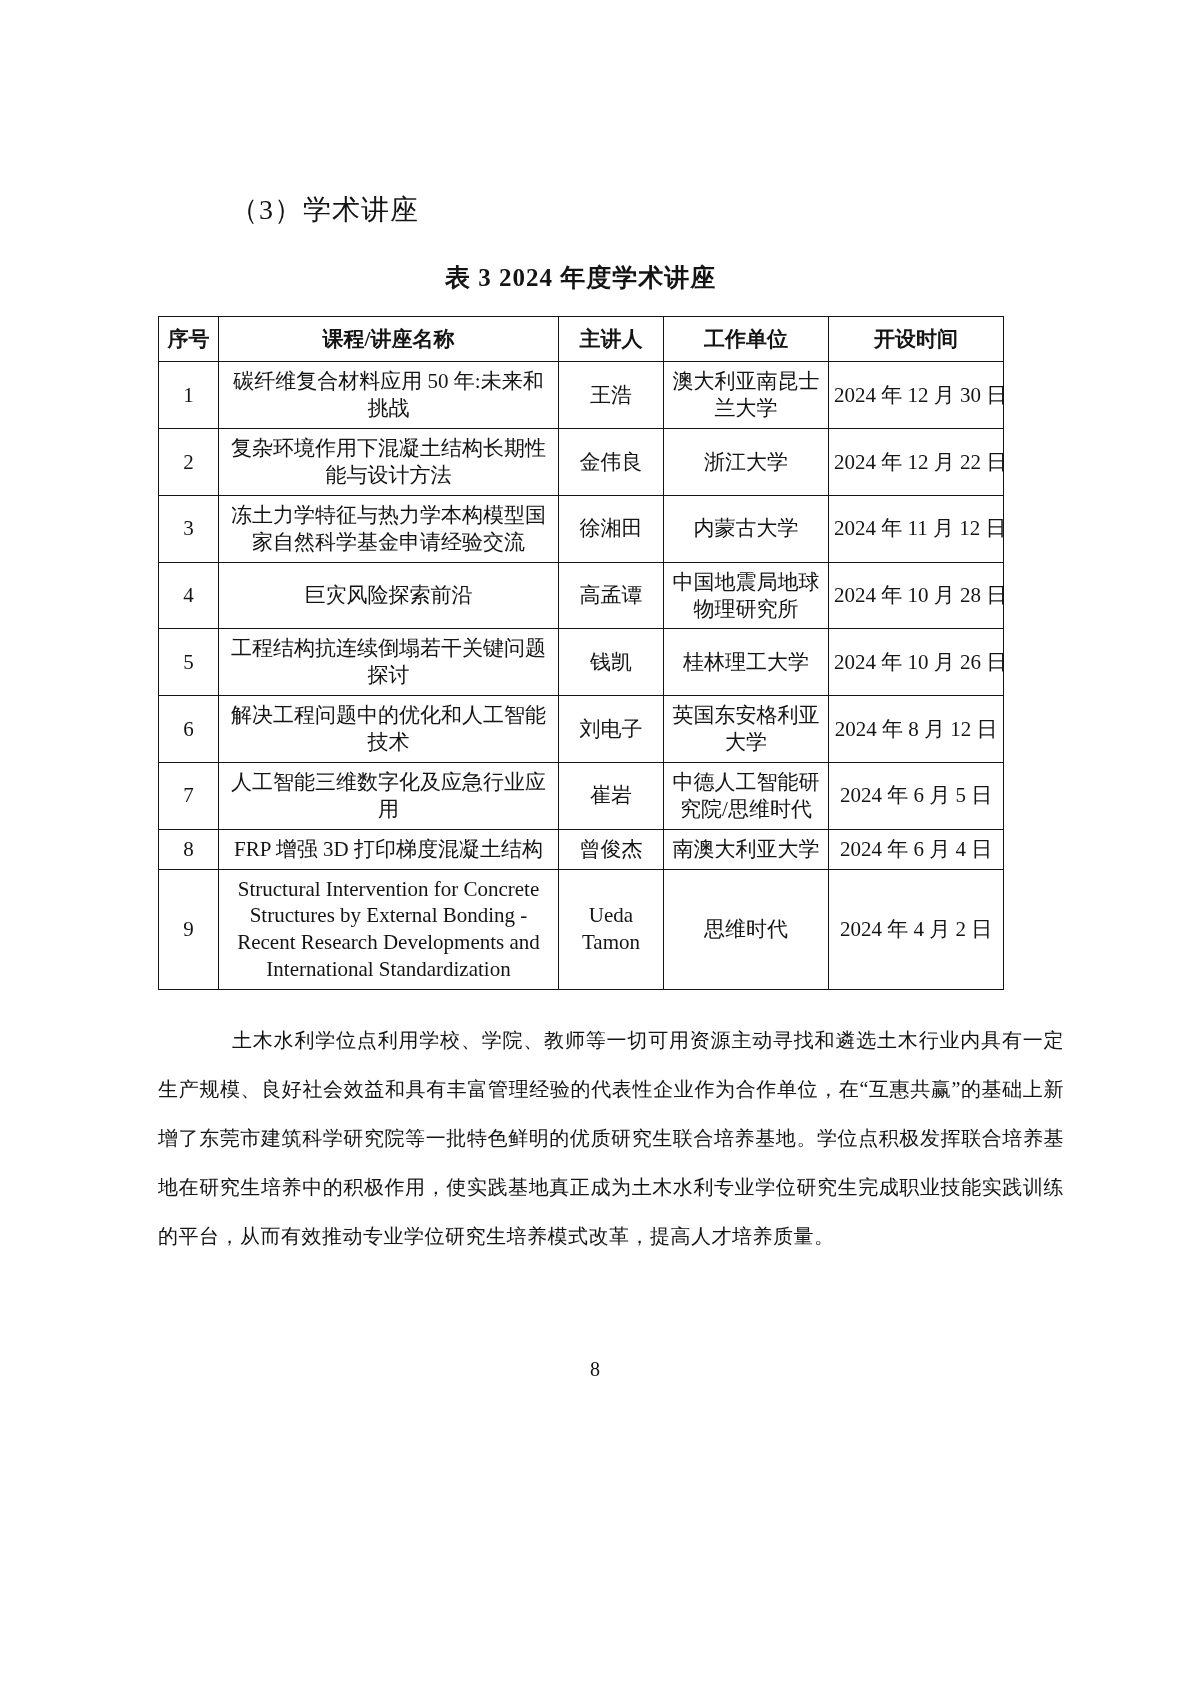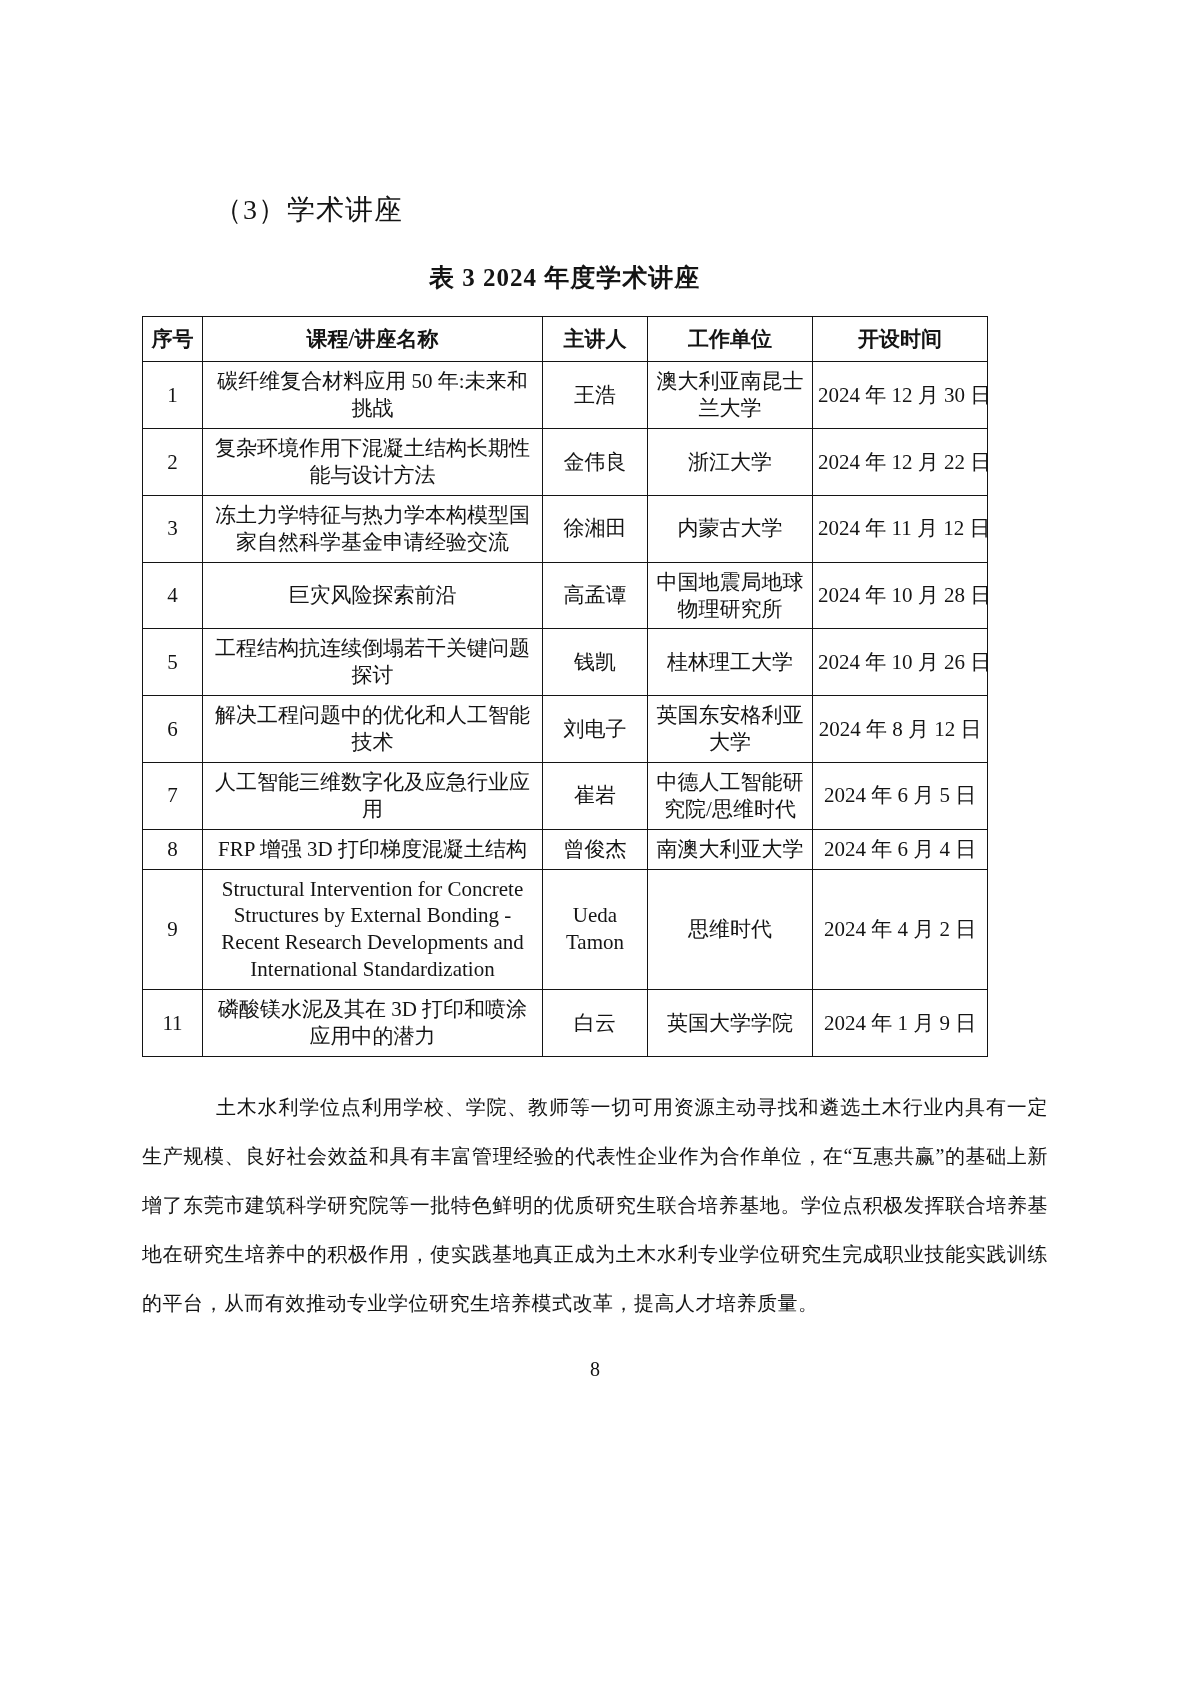--- a/index.html
+++ b/index.html
@@ -10,21 +10,21 @@
   body {
     width: 1190px;
     height: 1683px;
     position: relative;
     font-family: "Liberation Serif", "DejaVu Serif", serif;
     color: #141414;
     overflow: hidden;
   }
   .content {
     position: absolute;
-    left: 142px;
+    left: 158px;
     top: 0;
     width: 906px;
   }
   .section-heading {
     margin: 0;
     padding: 193px 0 0 72px;
     font-size: 28px;
     font-weight: normal;
     letter-spacing: 1px;
     line-height: 1.2;
@@ -167,27 +167,20 @@
         <td>南澳大利亚大学</td>
         <td class="date-cell">2024 年 6 月 4 日</td>
       </tr>
       <tr>
         <td>9</td>
         <td>Structural Intervention for Concrete Structures by External Bonding - Recent Research Developments and International Standardization</td>
         <td>Ueda Tamon</td>
         <td>思维时代</td>
         <td class="date-cell">2024 年 4 月 2 日</td>
       </tr>
-      <tr>
-        <td>11</td>
-        <td>磷酸镁水泥及其在 3D 打印和喷涂应用中的潜力</td>
-        <td>白云</td>
-        <td>英国大学学院</td>
-        <td class="date-cell">2024 年 1 月 9 日</td>
-      </tr>
     </tbody>
   </table>
 
 
   <p class="body-paragraph">土木水利学位点利用学校、学院、教师等一切可用资源主动寻找和遴选土木行业内具有一定生产规模、良好社会效益和具有丰富管理经验的代表性企业作为合作单位，在“互惠共赢”的基础上新增了东莞市建筑科学研究院等一批特色鲜明的优质研究生联合培养基地。学位点积极发挥联合培养基地在研究生培养中的积极作用，使实践基地真正成为土木水利专业学位研究生完成职业技能实践训练的平台，从而有效推动专业学位研究生培养模式改革，提高人才培养质量。</p>
 
 </div>
 
 <div class="page-number">8</div>
 

